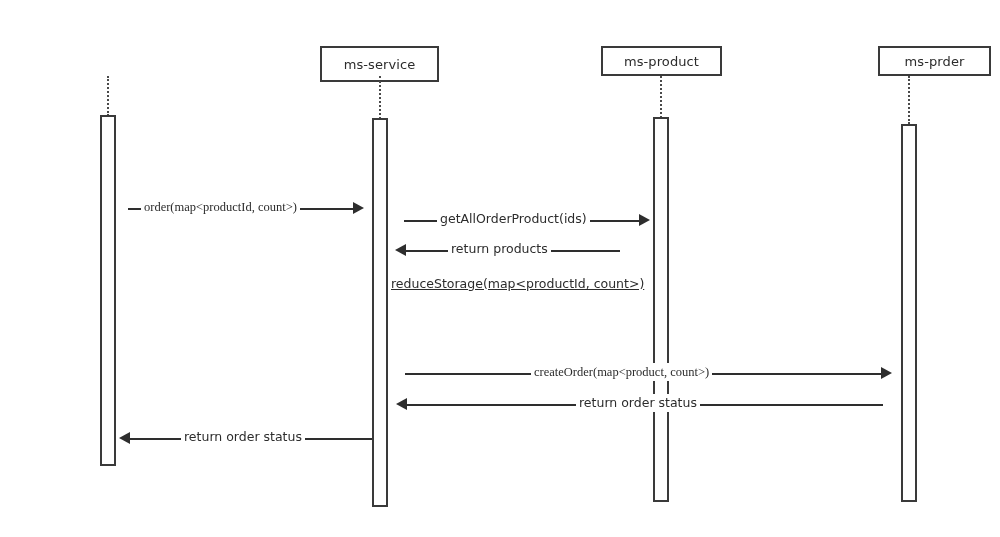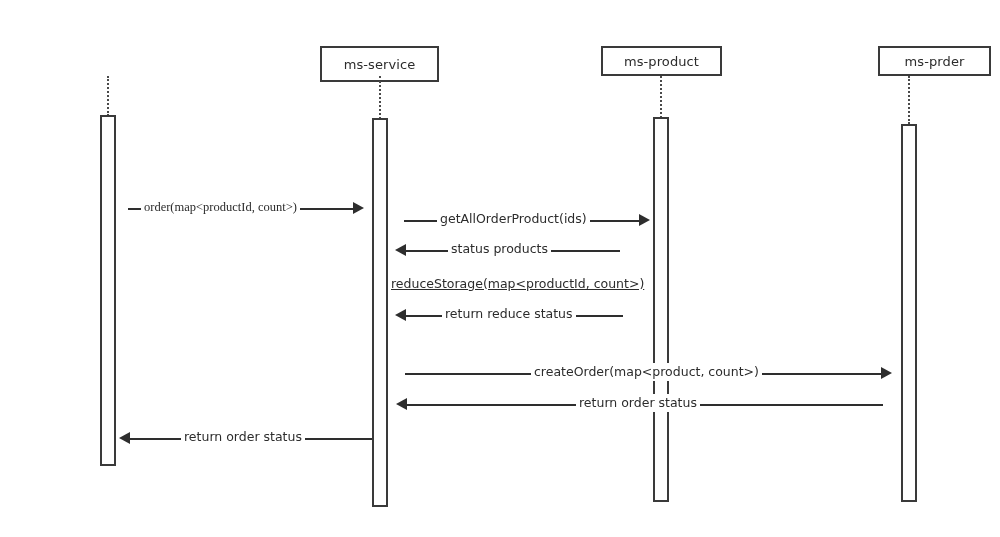--- a/index.html
+++ b/index.html
@@ -109,37 +109,32 @@
   </div>
 
   <div class="msg" style="left:404px; top:212px; width:246px;">
     <div class="line" style="left:0px; width:235px;"></div>
     <div class="label" style="left:33px;text-align:right;">getAllOrderProduct(ids)</div>
     <div class="arrowhead right" style="left:235px;"></div>
   </div>
 
   <div class="msg" style="left:395px; top:242px; width:225px;">
     <div class="line" style="left:11px; width:214px;"></div>
-    <div class="label" style="left:53px;">status products</div>
+    <div class="label" style="left:53px;">return products</div>
     <div class="arrowhead left" style="left:0px;"></div>
   </div>
 
   <div class="msg" style="left:388px; top:277px; width:252px;">
     <div class="label" style="left:0px;text-decoration:underline;">reduceStorage(map&lt;productId, count&gt;)</div>
   </div>
 
-  <div class="msg" style="left:395px; top:307px; width:228px;">
-    <div class="line" style="left:11px; width:217px;"></div>
-    <div class="label" style="left:47px;">return reduce status</div>
-    <div class="arrowhead left" style="left:0px;"></div>
-  </div>
 
   <div class="msg" style="left:405px; top:365px; width:487px;">
     <div class="line" style="left:0px; width:476px;"></div>
-    <div class="label" style="left:126px;">createOrder(map&lt;product, count&gt;)</div>
+    <div class="label" style="left:126px;font-family:Liberation Serif, serif;">createOrder(map&lt;product, count&gt;)</div>
     <div class="arrowhead right" style="left:476px;"></div>
   </div>
 
   <div class="msg" style="left:396px; top:396px; width:487px;">
     <div class="line" style="left:11px; width:476px;"></div>
     <div class="label" style="left:180px;">return order status</div>
     <div class="arrowhead left" style="left:0px;"></div>
   </div>
 
   <div class="msg" style="left:119px; top:430px; width:253px;">

